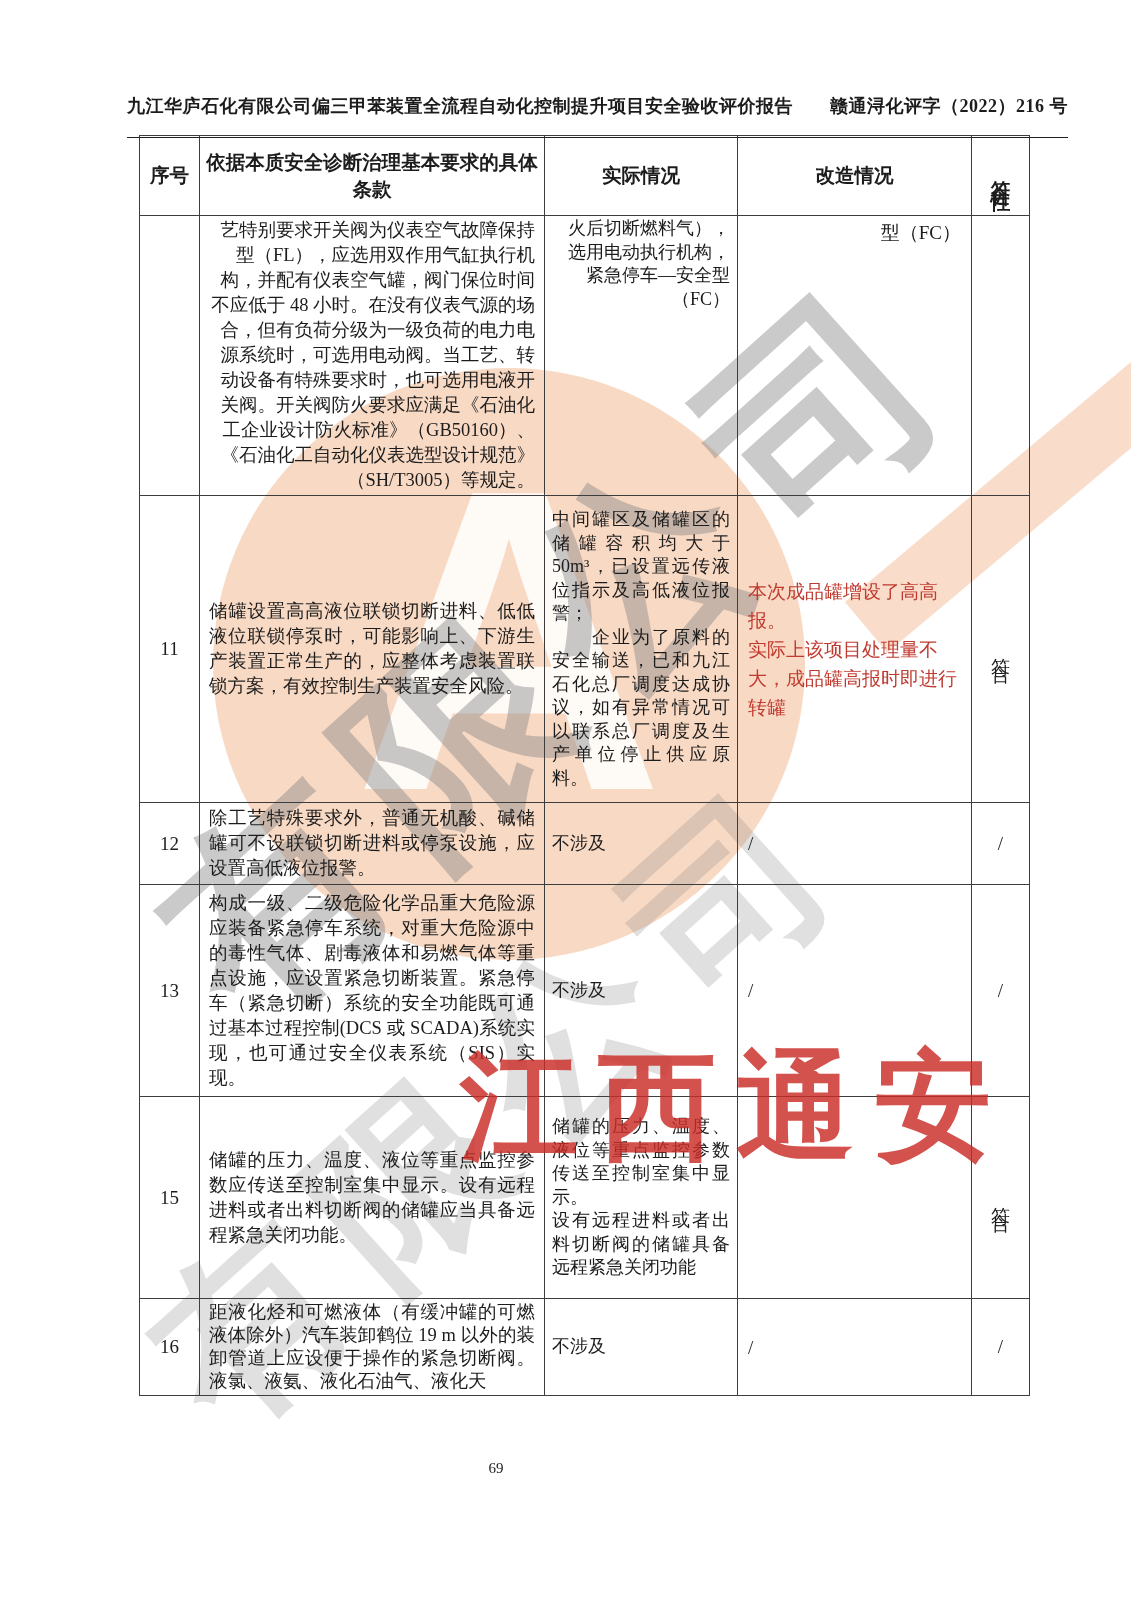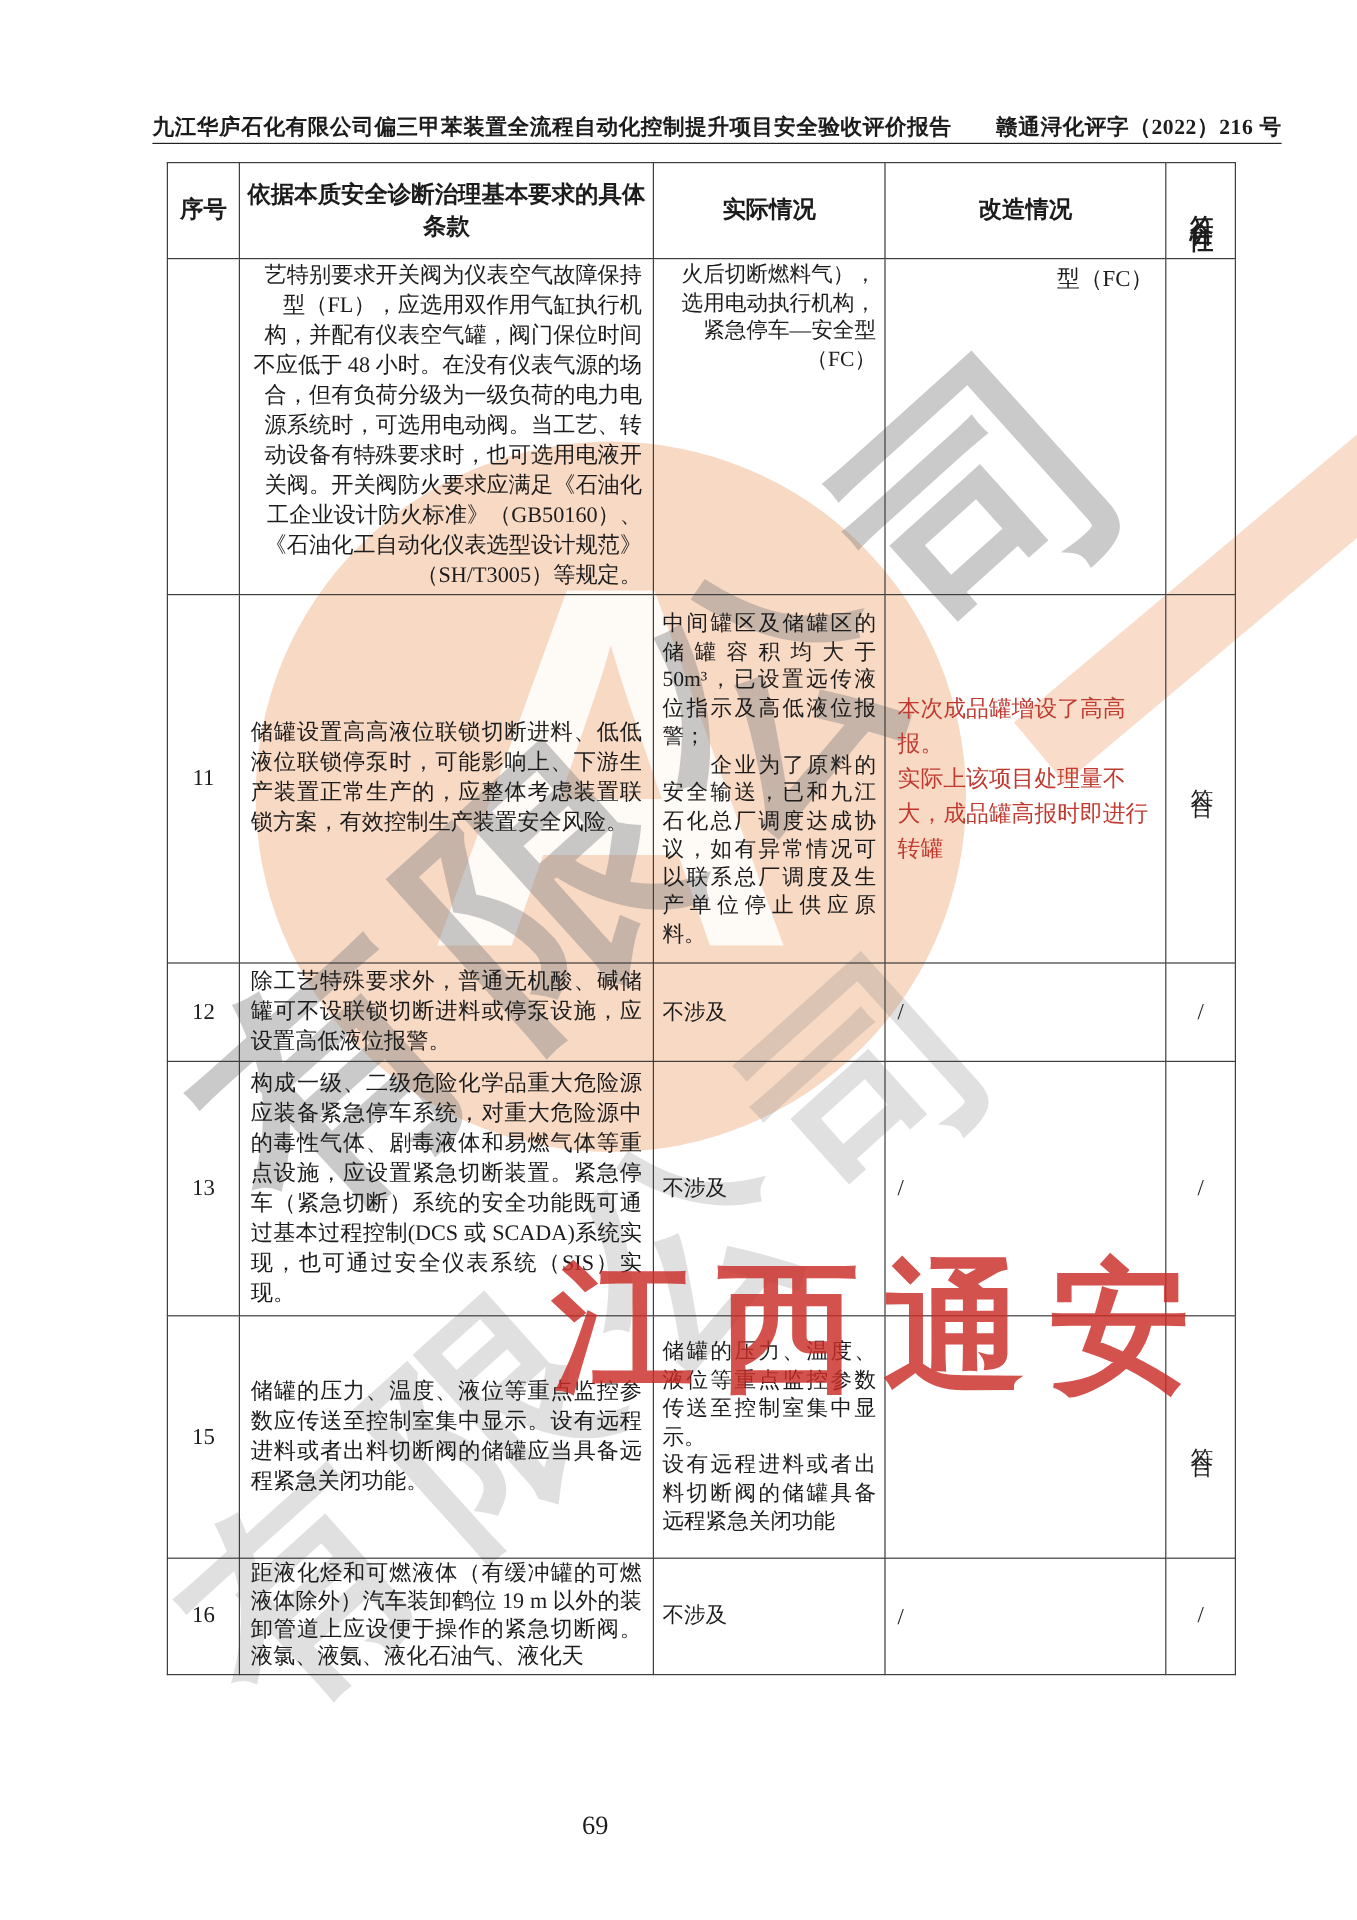--- a/index.html
+++ b/index.html
@@ -21,21 +21,21 @@
            letter-spacing:28px;line-height:1;z-index:1;white-space:nowrap;}
   #wm-gray1{left:75px;top:545px;width:960px;font-size:215px;transform:rotate(-42deg);}
   #wm-gray2{left:40px;top:1010px;width:920px;font-size:185px;transform:rotate(-42deg);
             color:rgba(135,135,135,0.26);}
   #wm-red{left:460px;top:1049px;font-size:118px;font-weight:bold;line-height:1;
           color:rgba(203,44,38,0.82);letter-spacing:20px;z-index:4;white-space:nowrap;}
 
   
   #doc-header{position:absolute;left:127px;top:94px;z-index:3;font-size:18px;font-weight:600;
               white-space:nowrap;letter-spacing:0.5px;border-bottom:1px solid #222;
-              padding-bottom:1px;}
+              padding-bottom:19px;}
 
   
   table{position:absolute;left:139px;top:135px;width:890px;z-index:2;
         border-collapse:collapse;table-layout:fixed;background:transparent;}
   col.c-no{width:60px;} col.c-clause{width:345px;} col.c-actual{width:193px;}
   col.c-mod{width:234px;} col.c-comp{width:58px;}
   th,td{border:1.5px solid #3d3d3d;overflow:hidden;vertical-align:middle;
         font-family:"Liberation Serif","DejaVu Serif",serif;}
   th{font-size:19.5px;font-weight:bold;text-align:center;padding:2px 6px;line-height:27px;}
   td.no{text-align:center;font-size:19px;font-family:"Liberation Serif",serif;}
@@ -46,21 +46,21 @@
   .vert{writing-mode:vertical-rl;text-orientation:upright;letter-spacing:6px;display:inline-block;}
   .red-text{color:#c03a30;}
   tr.tr-head{height:80px;} tr.tr-a{height:278px;} tr.tr-11{height:307px;}
   tr.tr-12{height:82px;} tr.tr-13{height:212px;} tr.tr-14{height:62px;}
   tr.tr-15{height:202px;} tr.tr-16{height:97px;}
   tr.tr-a td{vertical-align:top;text-align:right;}
   tr.tr-16 td.clause{line-height:23px;}
 
   
   #page-number{position:absolute;left:0;top:1460px;width:992px;text-align:center;
-               font-size:22px;z-index:3;margin-top:48px;}
+               font-size:15px;z-index:3;}
 </style>
 </head>
 <body>
 
 <div id="page">
 
   <div class="wm" id="wm-circle">
     <div id="wm-circle-a">A</div>
   </div>
   <div class="wm" id="wm-band"></div>

